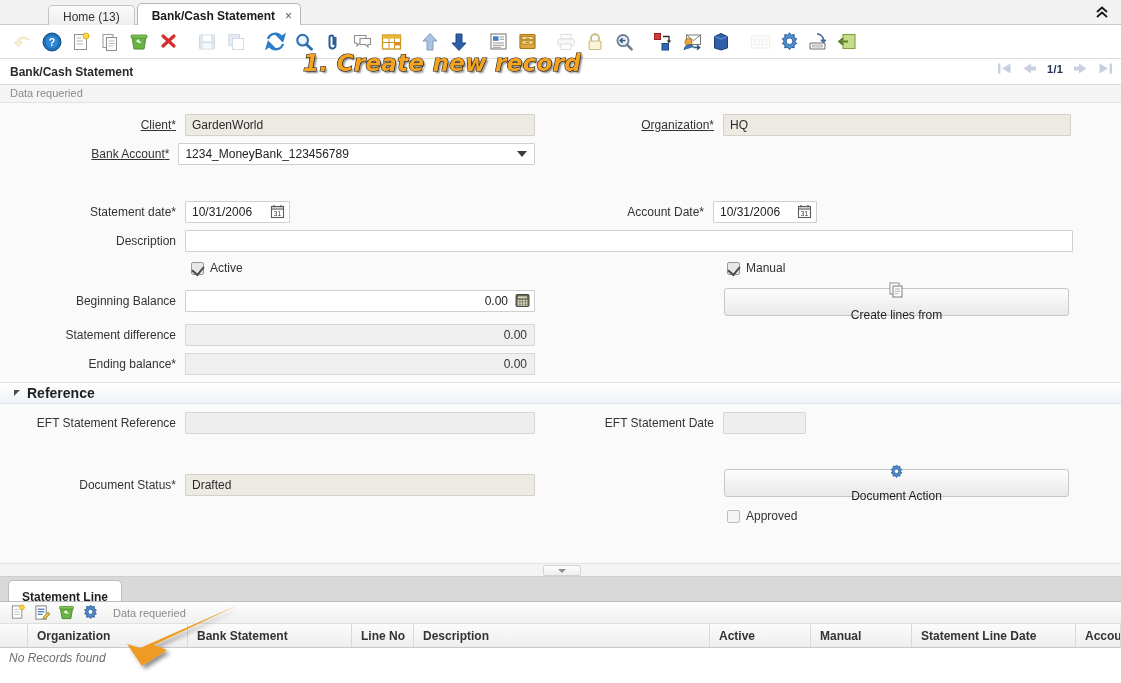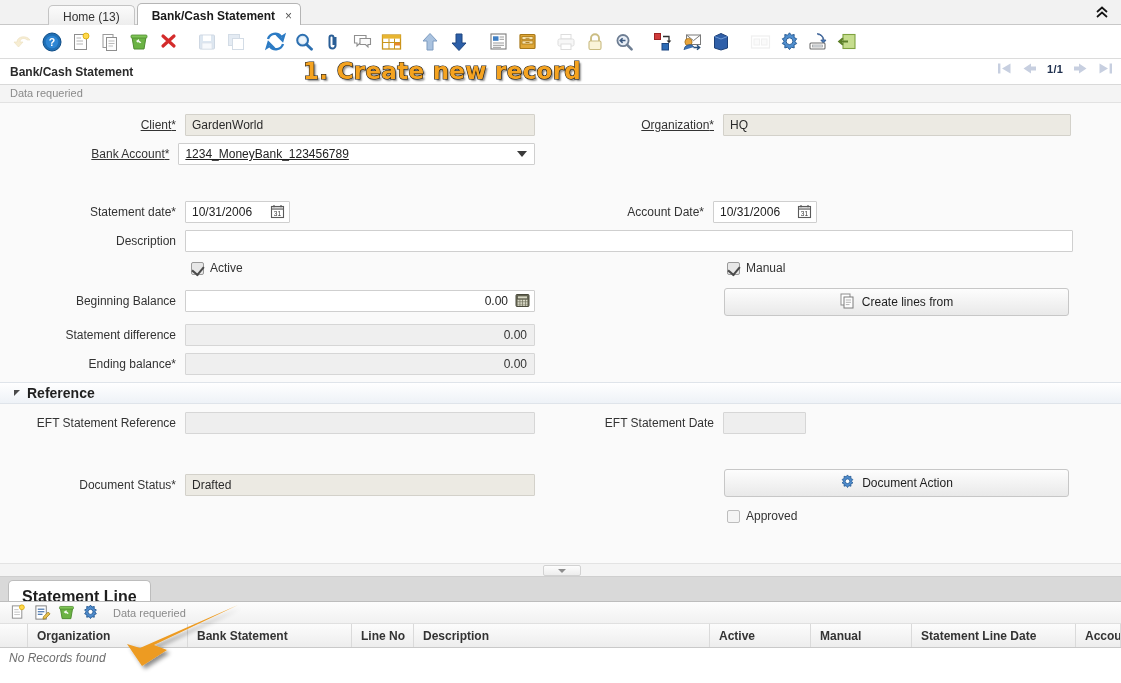--- a/index.html
+++ b/index.html
@@ -154,20 +154,21 @@
   .cblabel { font-size: 12px; color: #333; }
 
   .bigbtn {
     position: absolute;
     border: 1px solid #c7c7c7;
     background: linear-gradient(to bottom,#fdfdfd 0%,#f3f3f3 50%,#e9e9e9 100%);
     border-radius: 3px;
     display: flex; align-items: center; justify-content: center;
     font-size: 12px; color: #1d1d1d; cursor: pointer;
     gap: 7px;
+    flex-direction: column;
   }
 
   
   .sechead {
     position: absolute; left: 0; width: 1121px; height: 22px;
     background: linear-gradient(to bottom,#ffffff,#eef2f7);
     border-top: 1px solid #dfe4ea; border-bottom: 1px solid #dfe4ea;
     display: flex; align-items: center;
     cursor: pointer;
   }
@@ -201,21 +202,21 @@
   .bottompanel {
     position: absolute; top: 577px; left: 0; width: 1121px; height: 106px;
     background: #d9d9d9;
   }
   .btabstrip {
     position: absolute; left: 8px; top: 3px; display: flex; align-items: flex-end;
   }
   .btab {
     height: 21px; padding: 16px 13px;
     display: flex; align-items: center;
-    font-size: 16px; font-weight: bold; color: #1e1e1e;
+    font-size: 12px; font-weight: bold; color: #1e1e1e;
     background: #ffffff;
     border: 1px solid #bdbdbd; border-bottom: none;
     border-radius: 5px 5px 0 0;
   }
   .bpanelbody {
     position: absolute; left: 0; top: 24px; width: 1121px; height: 82px;
     background: #ffffff; border-top: 1px solid #bdbdbd;
   }
   .minitb {
     position: absolute; left: 0; top: 0; width: 1121px; height: 22px;
@@ -556,21 +557,21 @@
       </div>
       <div class="fctl" style="width:348px;">
         <div class="inp ro">HQ</div>
       </div>
     </div>
 
     <div class="fieldrow" style="left:0; top:40px; width:535px;">
       <div class="flabel link" style="width:185px;">
         <span>Bank Account</span><span class="star">*</span>
       </div>
-      <div class="fctl combo" style="width:374px;text-decoration:underline;">
+      <div class="fctl combo" style="width:374px;">
         <div class="inp" style="padding-right:22px;">1234_MoneyBank_123456789</div>
         <span class="arrow"></span>
       </div>
     </div>
 
 
     <div class="fieldrow" style="left:0; top:98px;">
       <div class="flabel" style="width:185px;">
         <span>Statement date</span><span class="star">*</span>
       </div>
@@ -794,21 +795,21 @@
           <div class="gcell" style="width:101px;">Active</div>
           <div class="gcell" style="width:101px;">Manual</div>
           <div class="gcell" style="width:164px;">Statement Line Date</div>
           <div class="gcell" style="width:45px;">Accou</div>
         </div>
         <div class="gnorec">No Records found</div>
       </div>
     </div>
   </div>
 
-  <div class="anno-text" style="left:303px; top:58px;">1. Create new record</div>
+  <div class="anno-text" style="left:303px; top:50px;font-style:italic;">1. Create new record</div>
 
   <div class="anno-arrow" style="left:70px; top:603px;">
     <svg width="180" height="72" viewBox="0 0 180 72">
       <defs>
         <filter id="arrshadow" x="-30%" y="-30%" width="170%" height="170%">
           <feDropShadow dx="3" dy="3" stdDeviation="2.2" flood-color="#000000" flood-opacity="0.45"></feDropShadow>
         </filter>
       </defs>
       <path d="M168 2 L84 42 L97 47 L72 63 L57 41 L70 45 Z" fill="#ED9B21" filter="url(#arrshadow)"></path>
     </svg>

